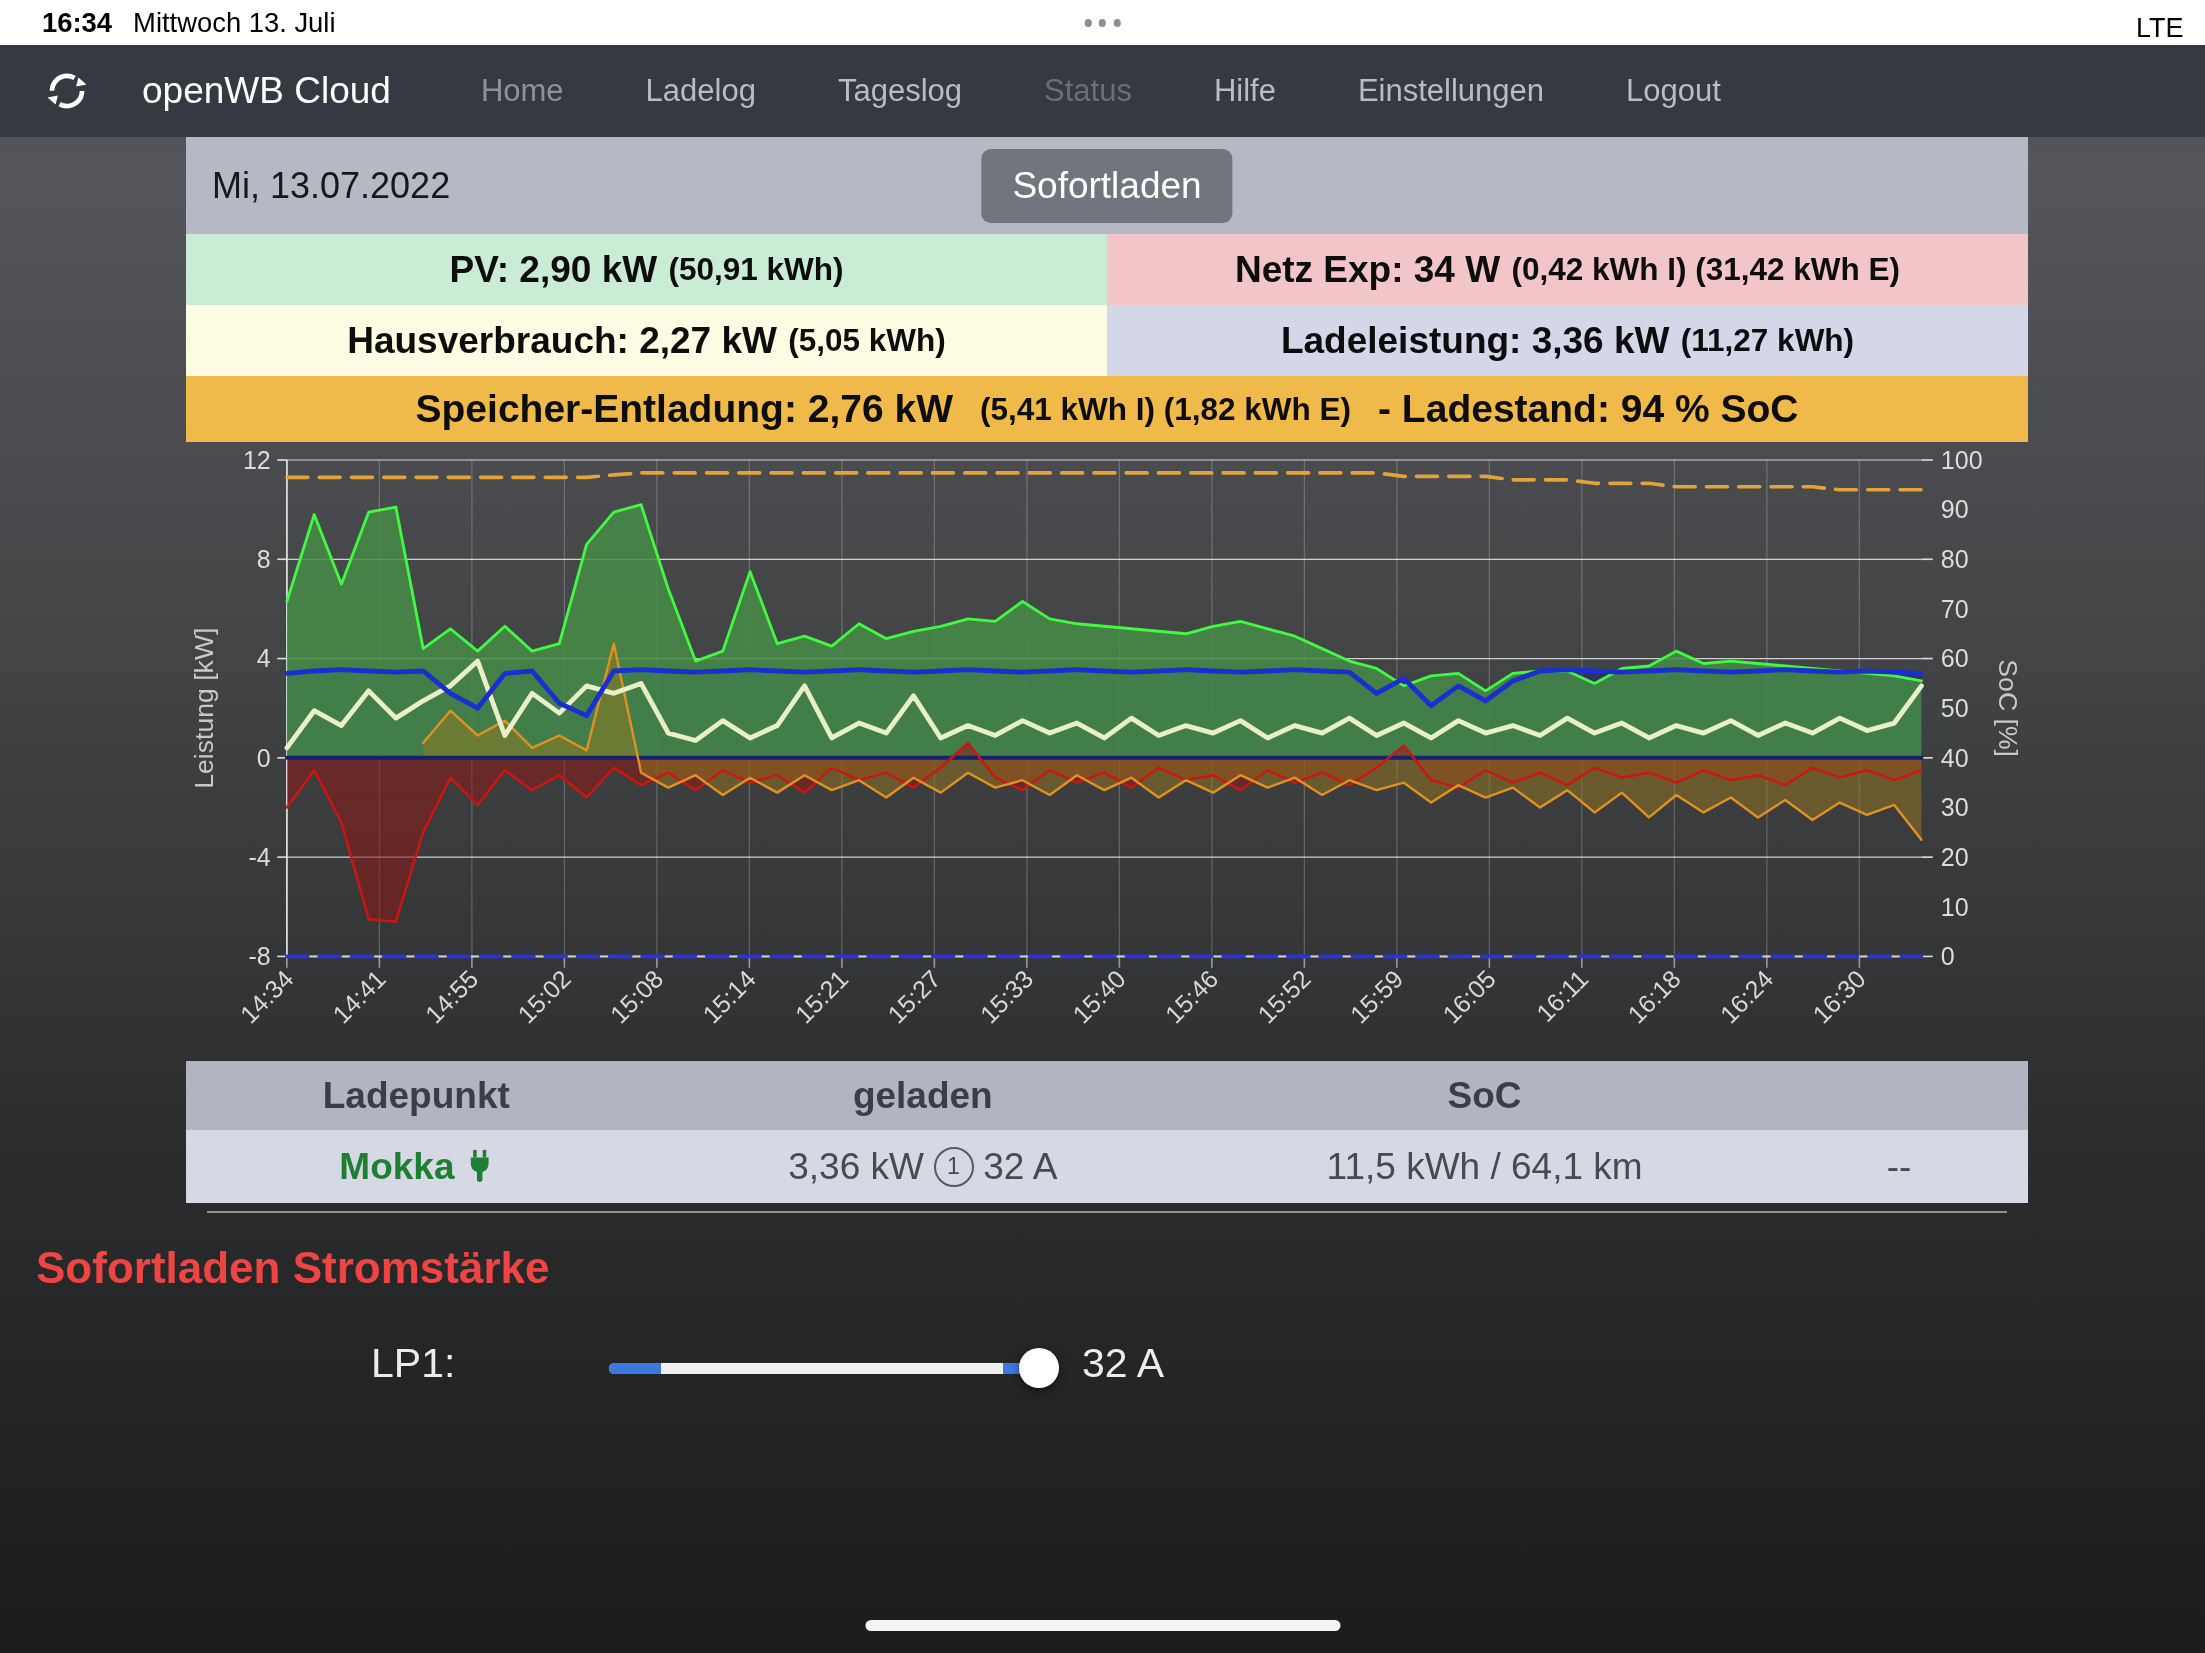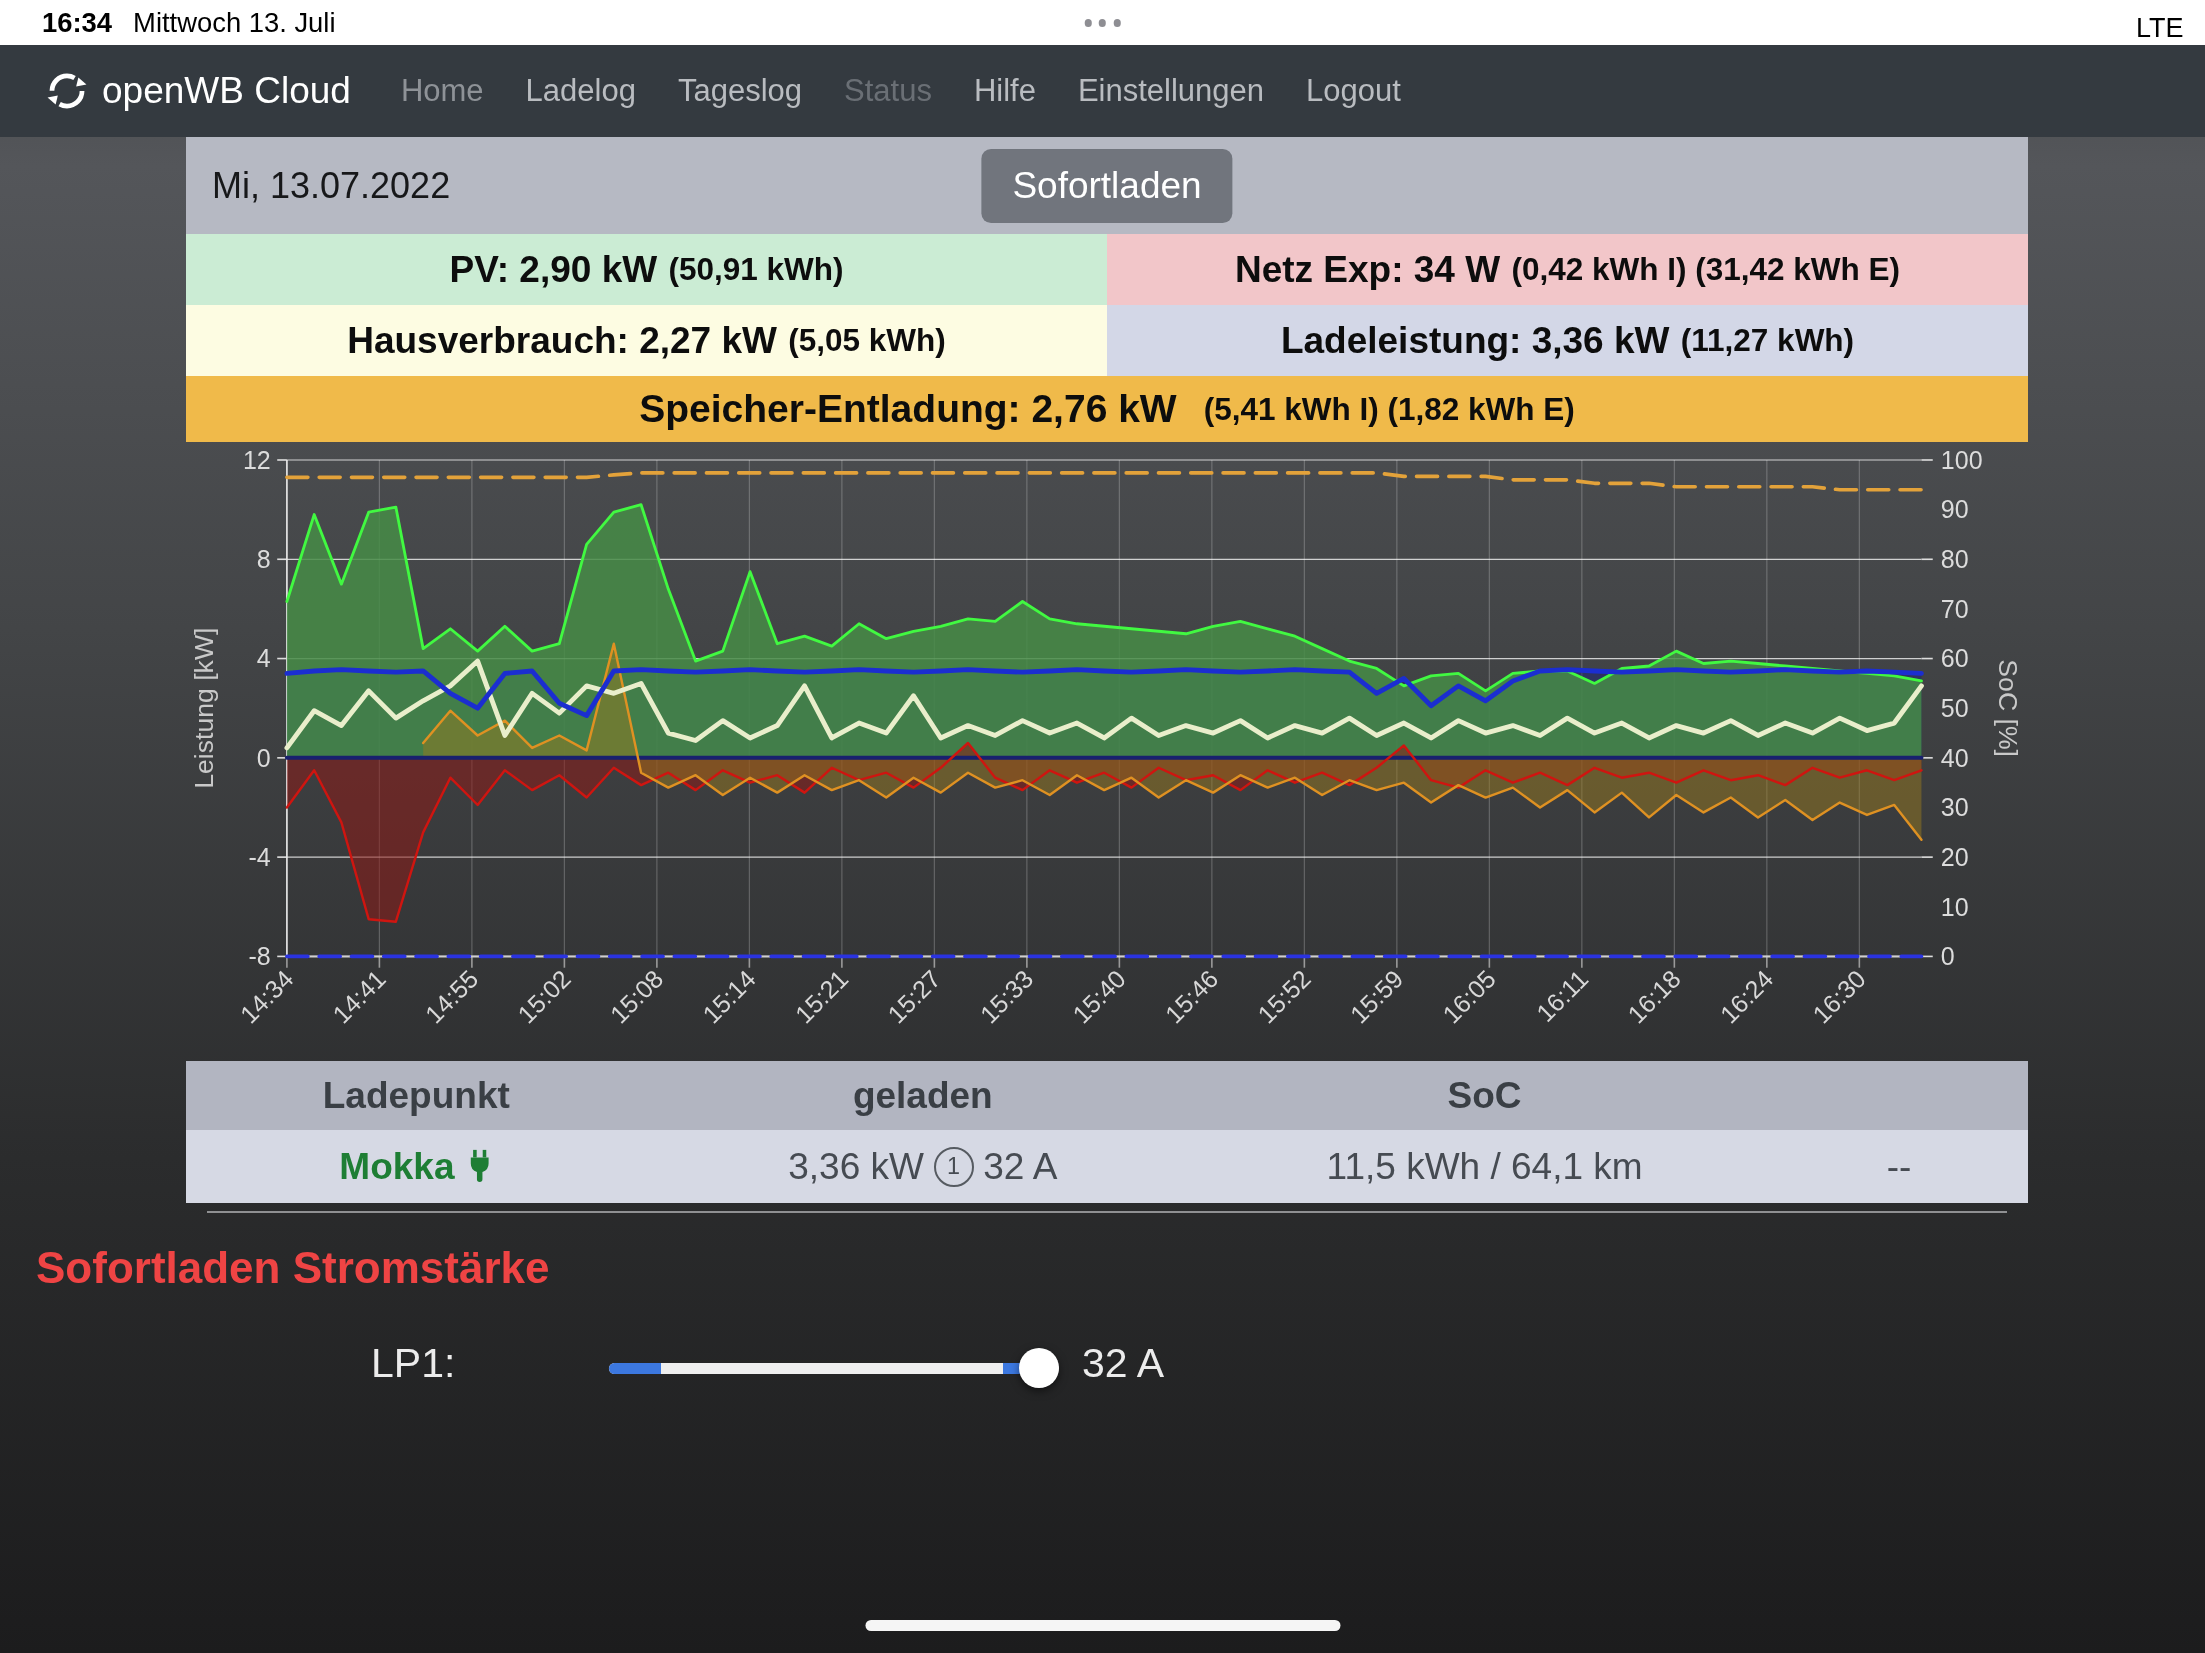--- a/index.html
+++ b/index.html
@@ -13,21 +13,21 @@
   .sb-left{position:absolute;left:42px;top:0;height:45px;display:flex;align-items:center;gap:21px;font-size:27.4px;}
   .sb-time{font-weight:700;}
   .sb-dots{position:absolute;left:50%;top:19.4px;transform:translateX(-50%);display:flex;gap:7.3px;}
   .sb-dots i{width:7.3px;height:7.3px;border-radius:50%;background:#8e8e93;display:block;}
   .sb-right{position:absolute;right:14.5px;top:0;height:47px;display:flex;align-items:center;gap:13px;font-size:27px;flex-direction:column;}
   .batt{position:relative;width:42px;height:21px;border:2.4px solid #9b9b9f;border-radius:6.5px;display:inline-block;}
   .batt-fill{position:absolute;left:1.6px;top:1.6px;bottom:1.6px;width:13.7px;background:#32c759;border-radius:3.2px;}
   .batt-nub{position:absolute;right:-8px;top:4.8px;width:4px;height:10.5px;background:#9b9b9f;border-radius:0 2.4px 2.4px 0;}
   .bolt{position:absolute;left:9px;top:-1.6px;}
   
-  .navbar{position:absolute;top:45px;left:0;width:100%;height:92px;background:#343a40;display:flex;align-items:center;padding-left:45px;box-sizing:border-box;}
+  .navbar{position:absolute;top:45px;left:0;width:100%;height:92px;background:#343a40;display:flex;align-items:center;padding-left:45px;box-sizing:border-box;gap:40px;}
   .brand{color:#fff;font-size:37px;margin-left:13px;margin-right:50px;white-space:nowrap;}
   .nl{color:#b9bcc0;font-size:31px;margin-right:42px;text-decoration:none;cursor:pointer;white-space:nowrap;}
   .nl.dim{color:#8e9297;}
   .nl.disabled{color:#6a6f75;}
   
   .daterow{position:absolute;left:186px;top:137px;width:1842px;height:97px;background:#b6b9c3;color:#17181a;}
   .dr-date{position:absolute;left:26px;top:50%;transform:translateY(-50%);font-size:36px;font-weight:500;}
   .dr-last{position:absolute;right:24px;top:50%;transform:translateY(-50%);font-size:36px;}
   .mode-btn{position:absolute;left:50%;top:50%;transform:translate(-50%,-50%);background:#71757d;color:#fff;font-size:37px;padding:16px 31px;border-radius:9.7px;border:none;font-family:inherit;cursor:pointer;}
   
@@ -124,20 +124,21 @@
     <span class="sub">(5,05 kWh)</span>
   </div>
   <div class="cell" style="background: rgb(211, 215, 231);">
     <span>Ladeleistung: 3,36 kW</span>
     <span class="sub">(11,27 kWh)</span>
   </div>
 </div>
 <div class="storage" style="background: rgb(240, 186, 74);">
   <span>Speicher-Entladung: 2,76 kW</span>
   <span class="sub">(5,41 kWh I) (1,82 kWh E)</span>
+  <span>- Ladestand: 94 % SoC</span>
 </div>
 
 <div class="chart">
   <svg id="chart-svg" width="1842" height="622" viewBox="0 0 2282 770">
       <line x1="125" y1="22" x2="125" y2="637" stroke="rgba(255,255,255,0.22)" stroke-width="1.5"></line>
       <line x1="125" y1="637" x2="125" y2="651" stroke="#9a9a9a" stroke-width="2"></line>
       <text transform="translate(135,667) rotate(-45)" text-anchor="end" fill="#d8d8d8" font-size="31" font-family="Liberation Sans, sans-serif">14:34</text>
       <line x1="239.59117647058824" y1="22" x2="239.59117647058824" y2="637" stroke="rgba(255,255,255,0.22)" stroke-width="1.5"></line>
       <line x1="239.59117647058824" y1="637" x2="239.59117647058824" y2="651" stroke="#9a9a9a" stroke-width="2"></line>
       <text transform="translate(249.59117647058824,667) rotate(-45)" text-anchor="end" fill="#d8d8d8" font-size="31" font-family="Liberation Sans, sans-serif">14:41</text>

